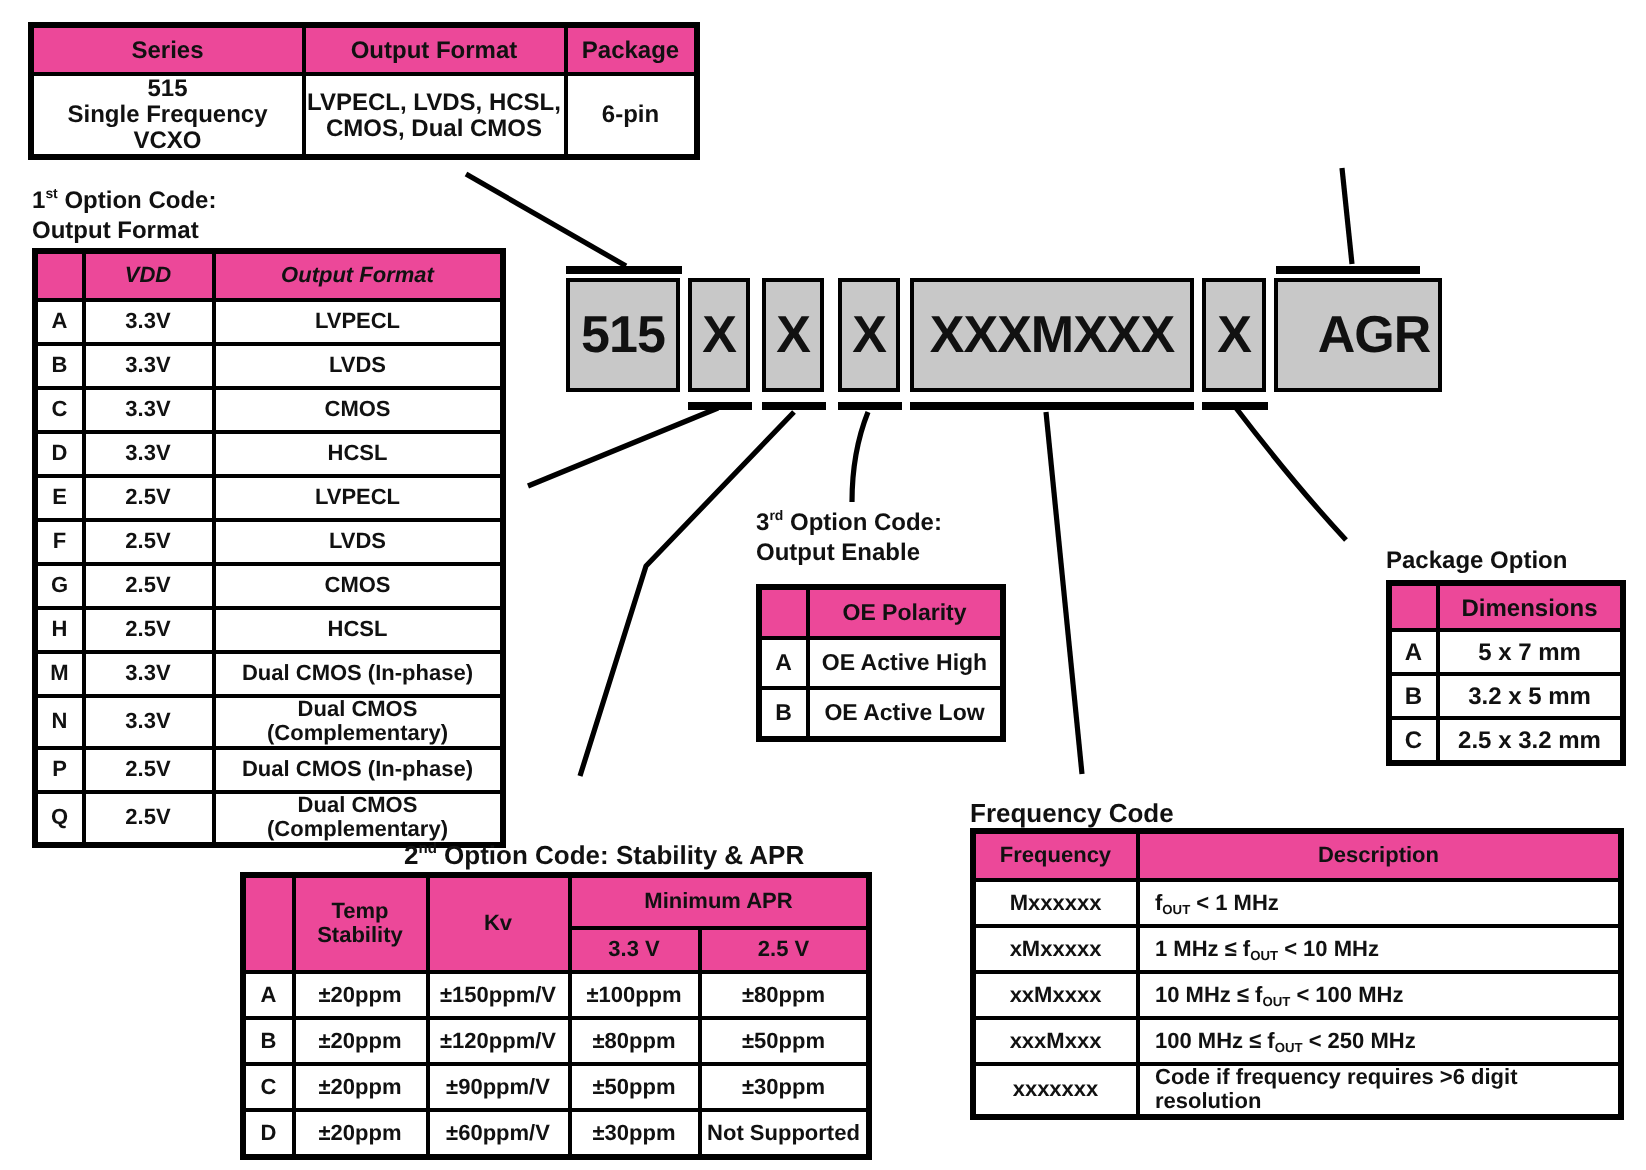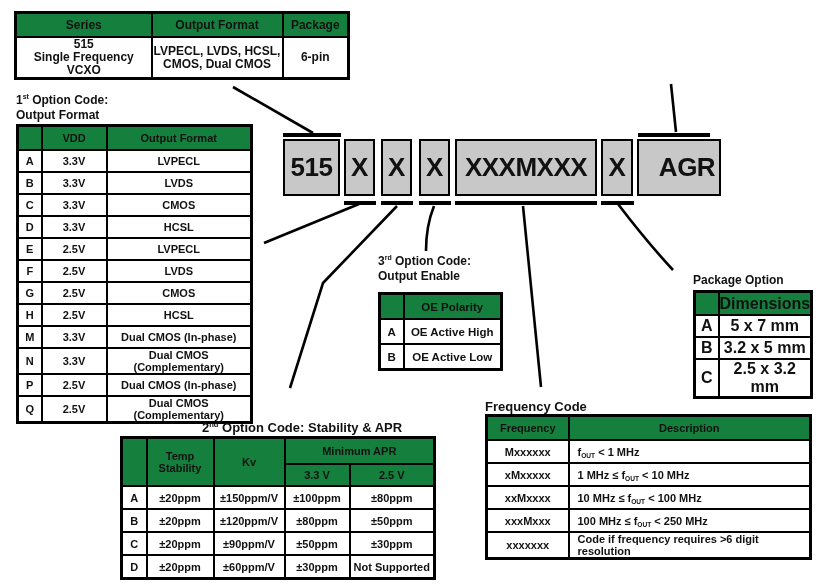--- a/index.html
+++ b/index.html
@@ -7,46 +7,46 @@
     position:relative;width:823px;height:585px;background:#ffffff;
     font-family:"Liberation Sans",sans-serif;font-weight:bold;color:#111;
     overflow:hidden;
   }
   .abs{position:absolute;}
   svg.overlay{position:absolute;left:0;top:0;width:823px;height:585px;pointer-events:none;}
 
   table{border-collapse:collapse;table-layout:fixed;border:3px solid #000;}
   th,td{border:2px solid #000;padding:0;text-align:center;vertical-align:middle;
         font-weight:bold;overflow:hidden;}
-  th{background:#15803d;}
+  th{background:#ec4899;}
 
   
   #series-table{left:14px;top:11px;width:333px;font-size:12px;}
   #series-table th{height:22px;}
   #series-table td{height:35px;line-height:13px;}
 
   
   #option1-table{left:16px;top:124px;width:234px;font-size:11px;}
-  #option1-table th{height:22px;}
+  #option1-table th{height:22px;font-style:italic;}
   #option1-table td{height:20px;}
 
   
   #option2-table{left:120px;top:436px;width:313px;font-size:11px;}
   #option2-table th{line-height:12px;}
   #option2-table tr.h1 th{height:24px;}
   #option2-table tr.h2 th{height:20px;}
   #option2-table td{height:21px;}
 
   
   #option3-table{left:378px;top:292px;width:122px;font-size:11.5px;}
   #option3-table th{height:23px;margin-left:20px;}
   #option3-table td{height:23px;}
 
   
-  #package-table{left:693px;top:290px;width:117px;font-size:16px;}
+  #package-table{left:693px;top:290px;width:117px;font-size:12px;}
   #package-table th{height:21px;}
   #package-table td{height:20px;}
 
   
   #frequency-table{left:485px;top:414px;width:324px;font-size:11px;border-radius:18px;}
   #frequency-table th{height:22px;}
   #frequency-table td{height:21px;}
   #frequency-table td:nth-child(2){text-align:left;padding-left:8px;}
 
   .label{font-size:12px;line-height:15px;white-space:nowrap;}

